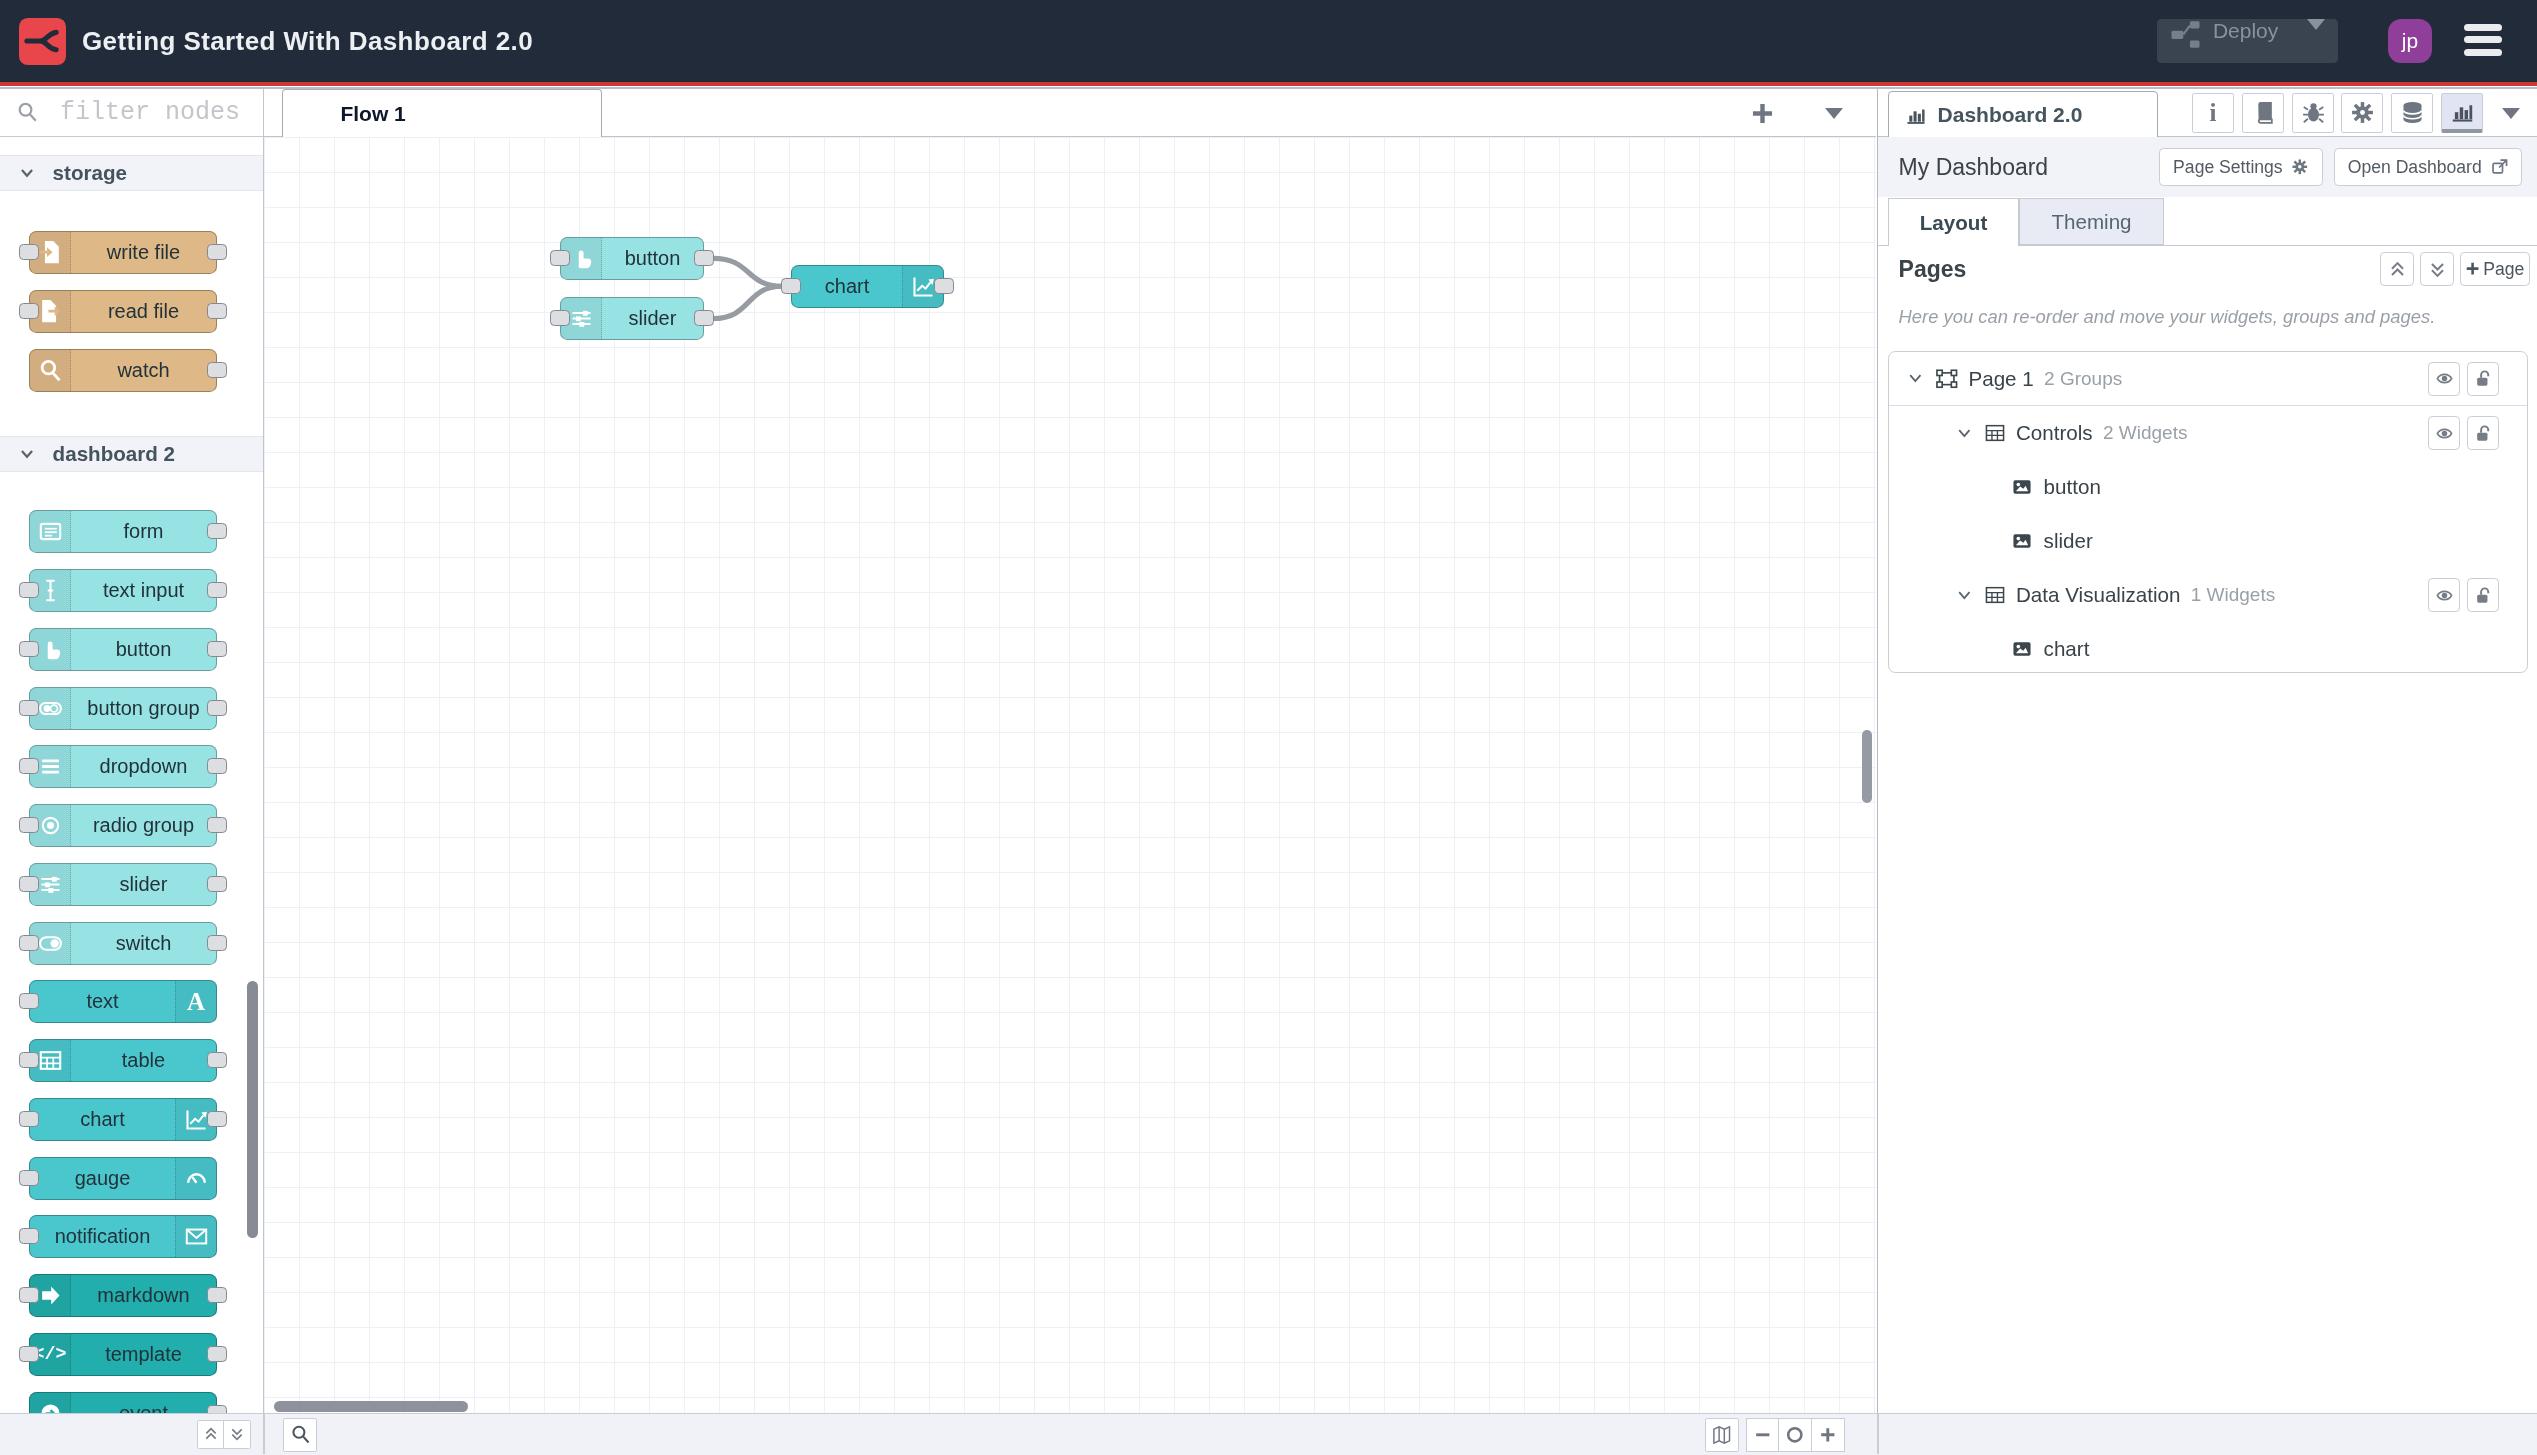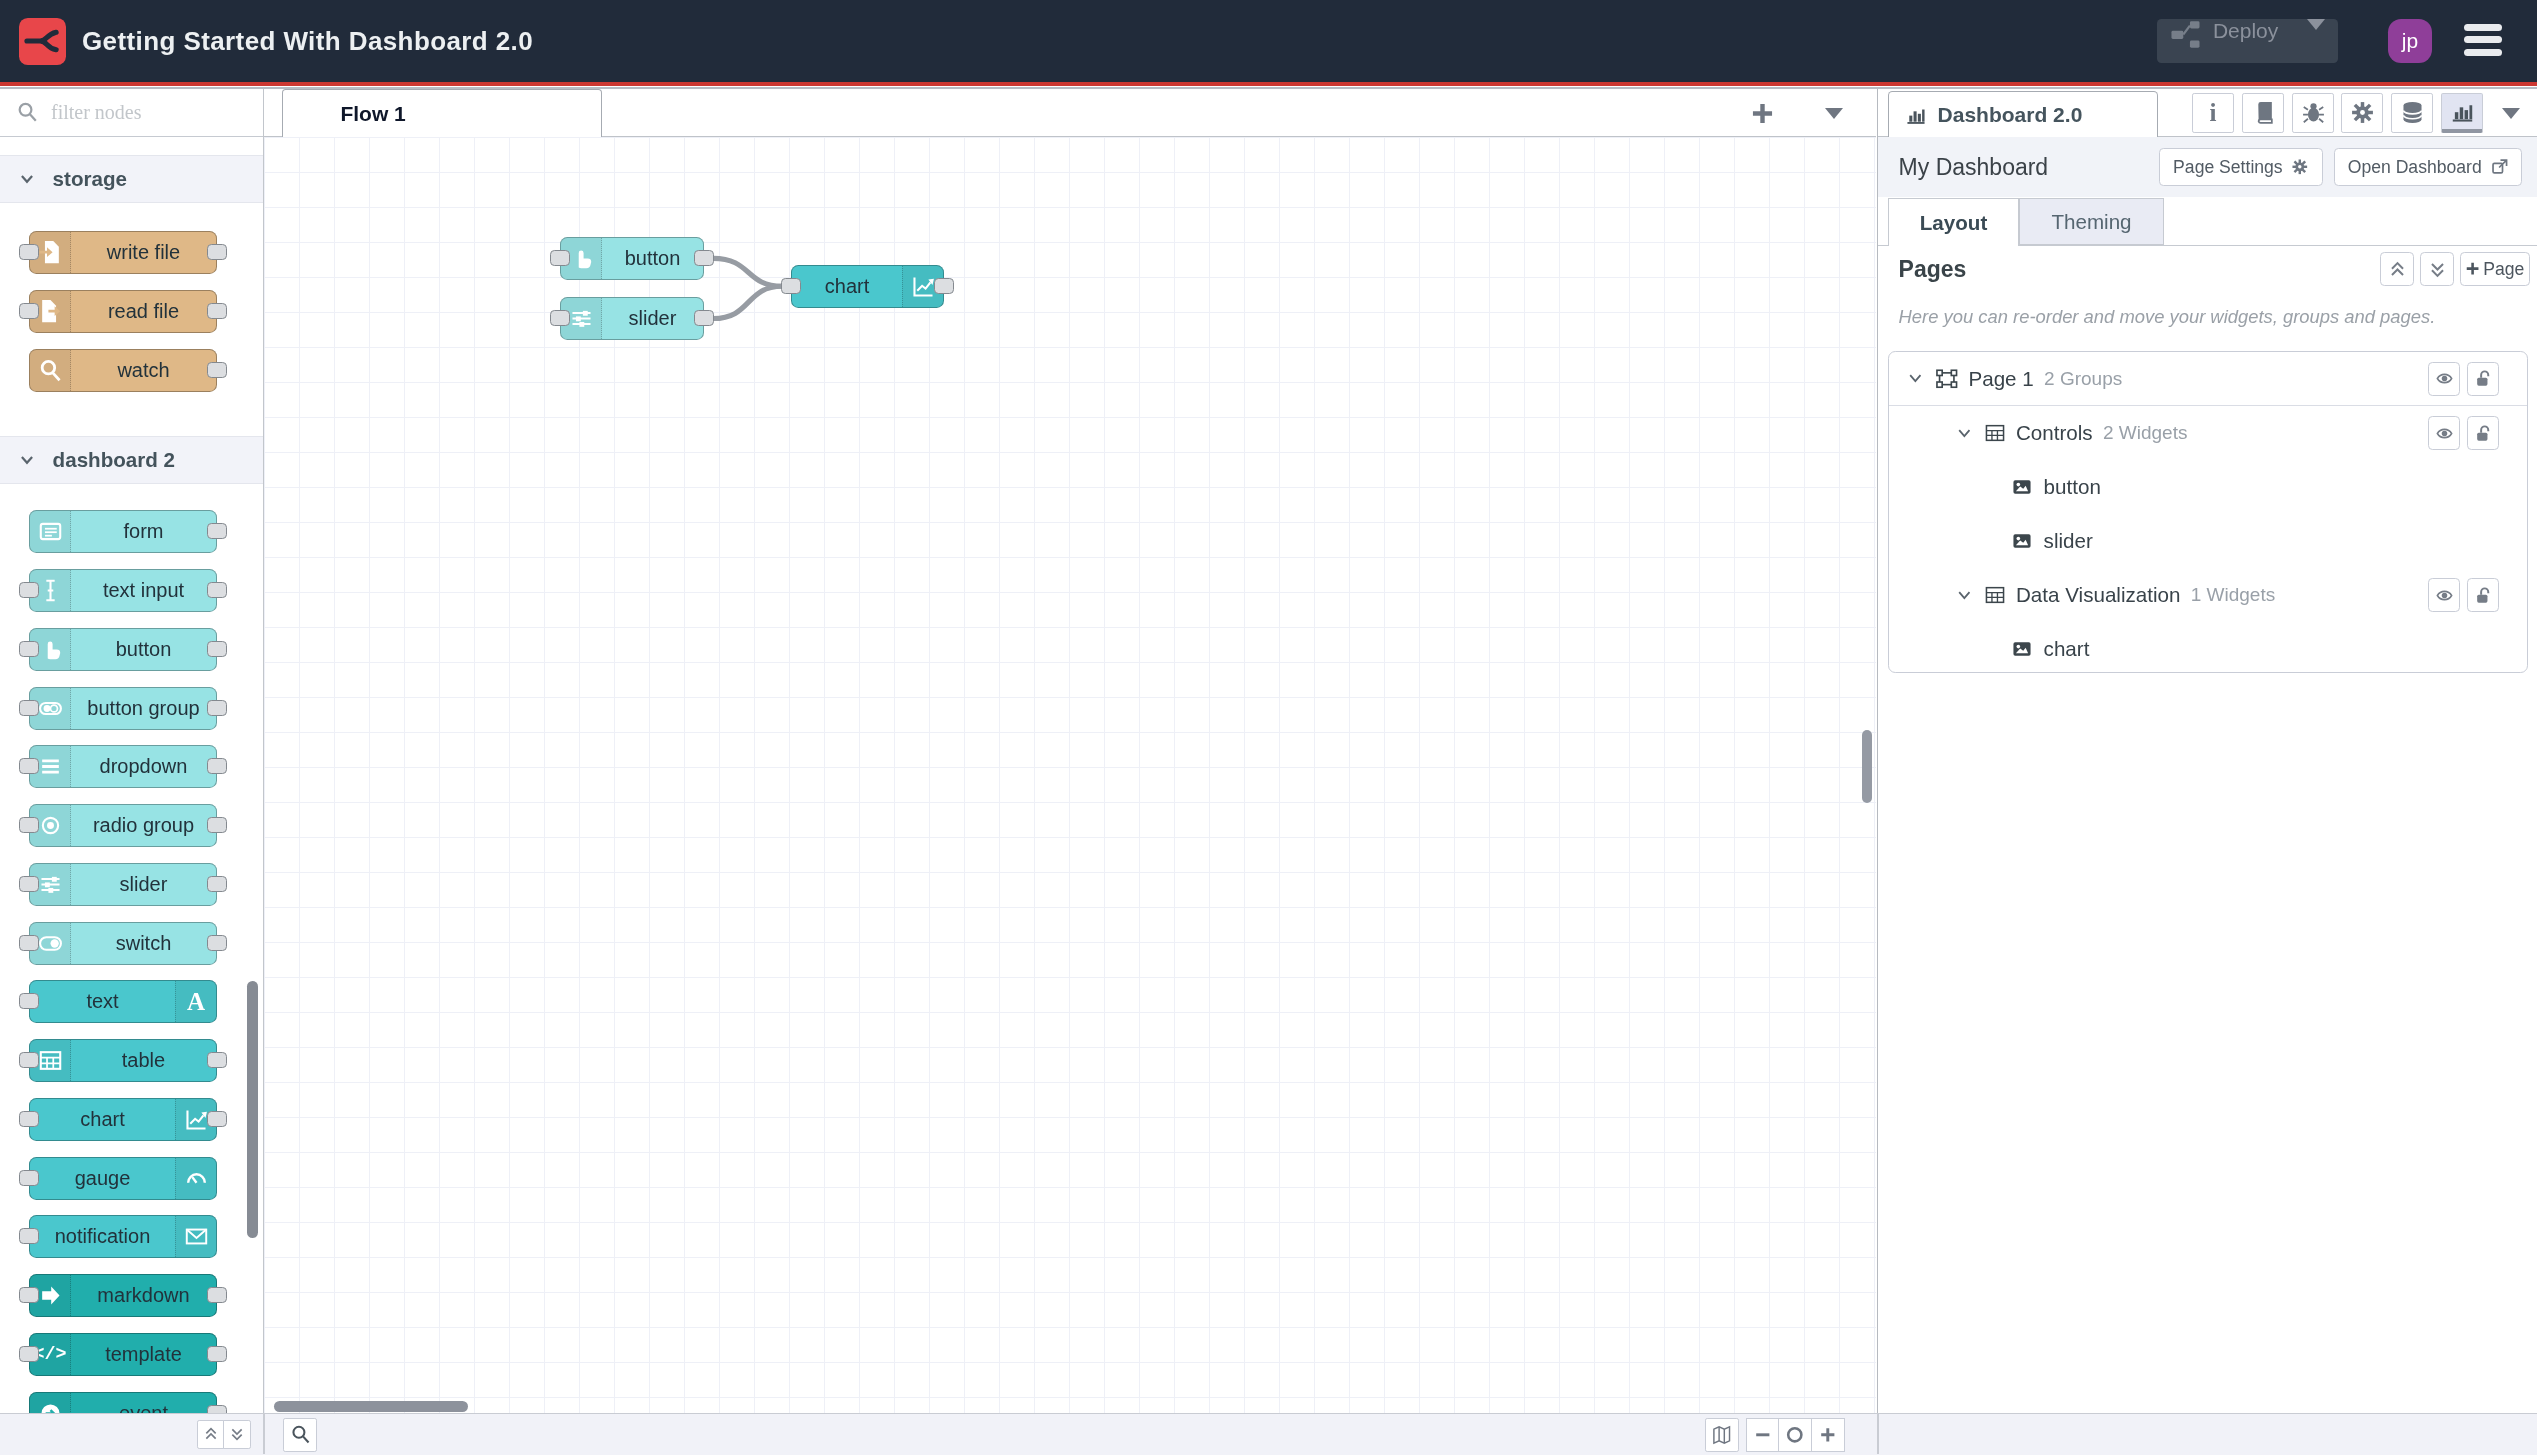--- a/index.html
+++ b/index.html
@@ -29,24 +29,24 @@
   .canvas{position:absolute;left:264px;top:137px;width:1612px;height:1277px;
           background:linear-gradient(to right,#eef0f7 1.5px,transparent 1.5px) 0 0/35px 35px,
                      linear-gradient(to bottom,#eef0f7 1.5px,transparent 1.5px) 0 0/35px 35px,#fff}
   .sidebar{position:absolute;left:1877px;top:89px;width:661px;height:1325px;background:#fff;
            border-left:1.5px solid #b6bac0;box-sizing:border-box}
   .footer{position:absolute;left:0;top:1413px;width:2538px;height:42px;background:#f1f2f8;
           border-top:1.5px solid #c9ccd3;box-sizing:border-box}
   
   .searchrow{position:absolute;left:0;top:0;width:263px;height:48px;border-bottom:1.5px solid #c6cad1;
              box-sizing:border-box;display:flex;align-items:center;background:#fff}
-  .searchrow input{border:none;outline:none;font-size:20px;color:#555;width:184px;margin-left:11px;
-                   font-family:Liberation Serif, serif}
+  .searchrow input{border:none;outline:none;font-size:25px;color:#555;width:184px;margin-left:20px;
+                   font-family:Liberation Mono, monospace}
   .searchrow input::placeholder{color:#c2c6ca}
-  .cat{position:absolute;left:0;width:263px;height:48px;background:#f2f3f9;border-top:1.5px solid #e4e6ed;
+  .cat{position:absolute;left:0;width:263px;height:36px;background:#f2f3f9;border-top:1.5px solid #e4e6ed;
        border-bottom:1.5px solid #e4e6ed;box-sizing:border-box;display:flex;align-items:center}
   .cat .clbl{margin-left:17.6px;font-size:20.6px;font-weight:700;color:#44535c}
   .cat svg{margin-left:19px}
   
   .nd{position:absolute;height:43px;border:1.5px solid rgba(0,0,0,.3);border-radius:7.3px;box-sizing:border-box}
   .nd .lbl{position:absolute;top:0;bottom:0;display:flex;align-items:center;justify-content:center;
            font-size:20px;color:#22323b}
   .nd .strip{position:absolute;top:0;bottom:0;width:40px;background:rgba(0,0,0,.055);
              display:flex;align-items:center;justify-content:center}
   .ic-l .strip{left:0;border-right:1.5px dotted rgba(0,0,0,.22);border-radius:5.9px 0 0 5.9px}

